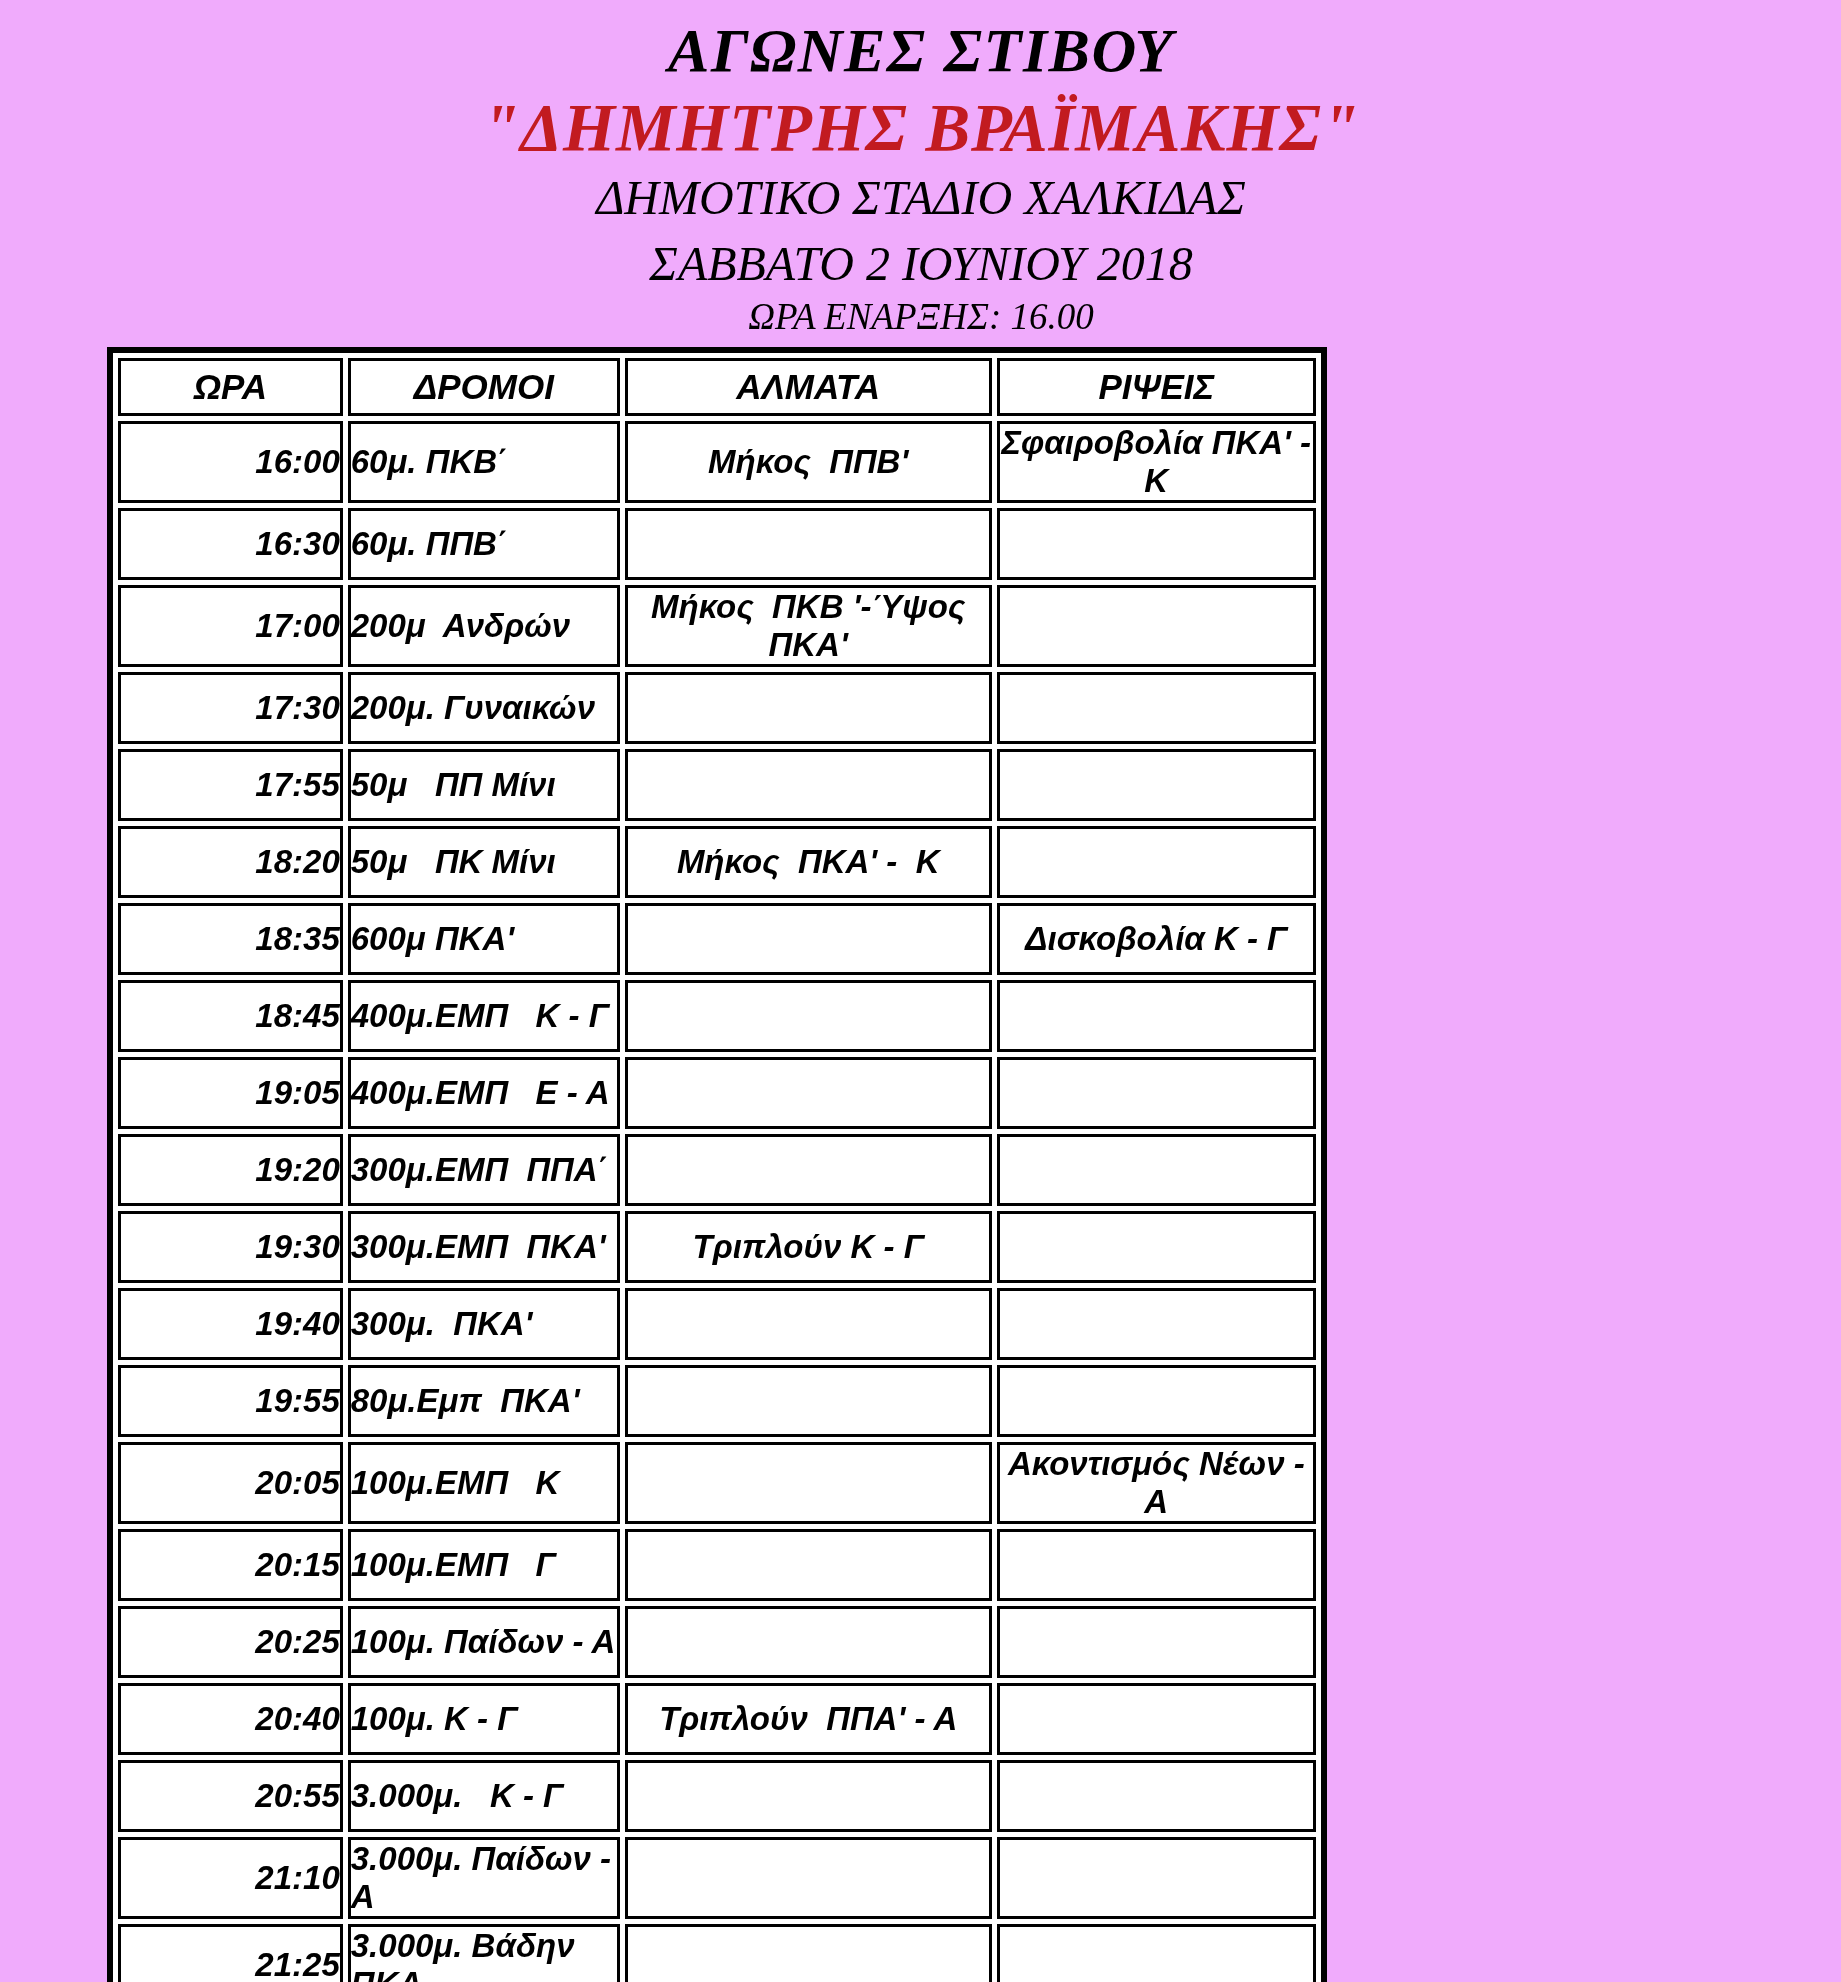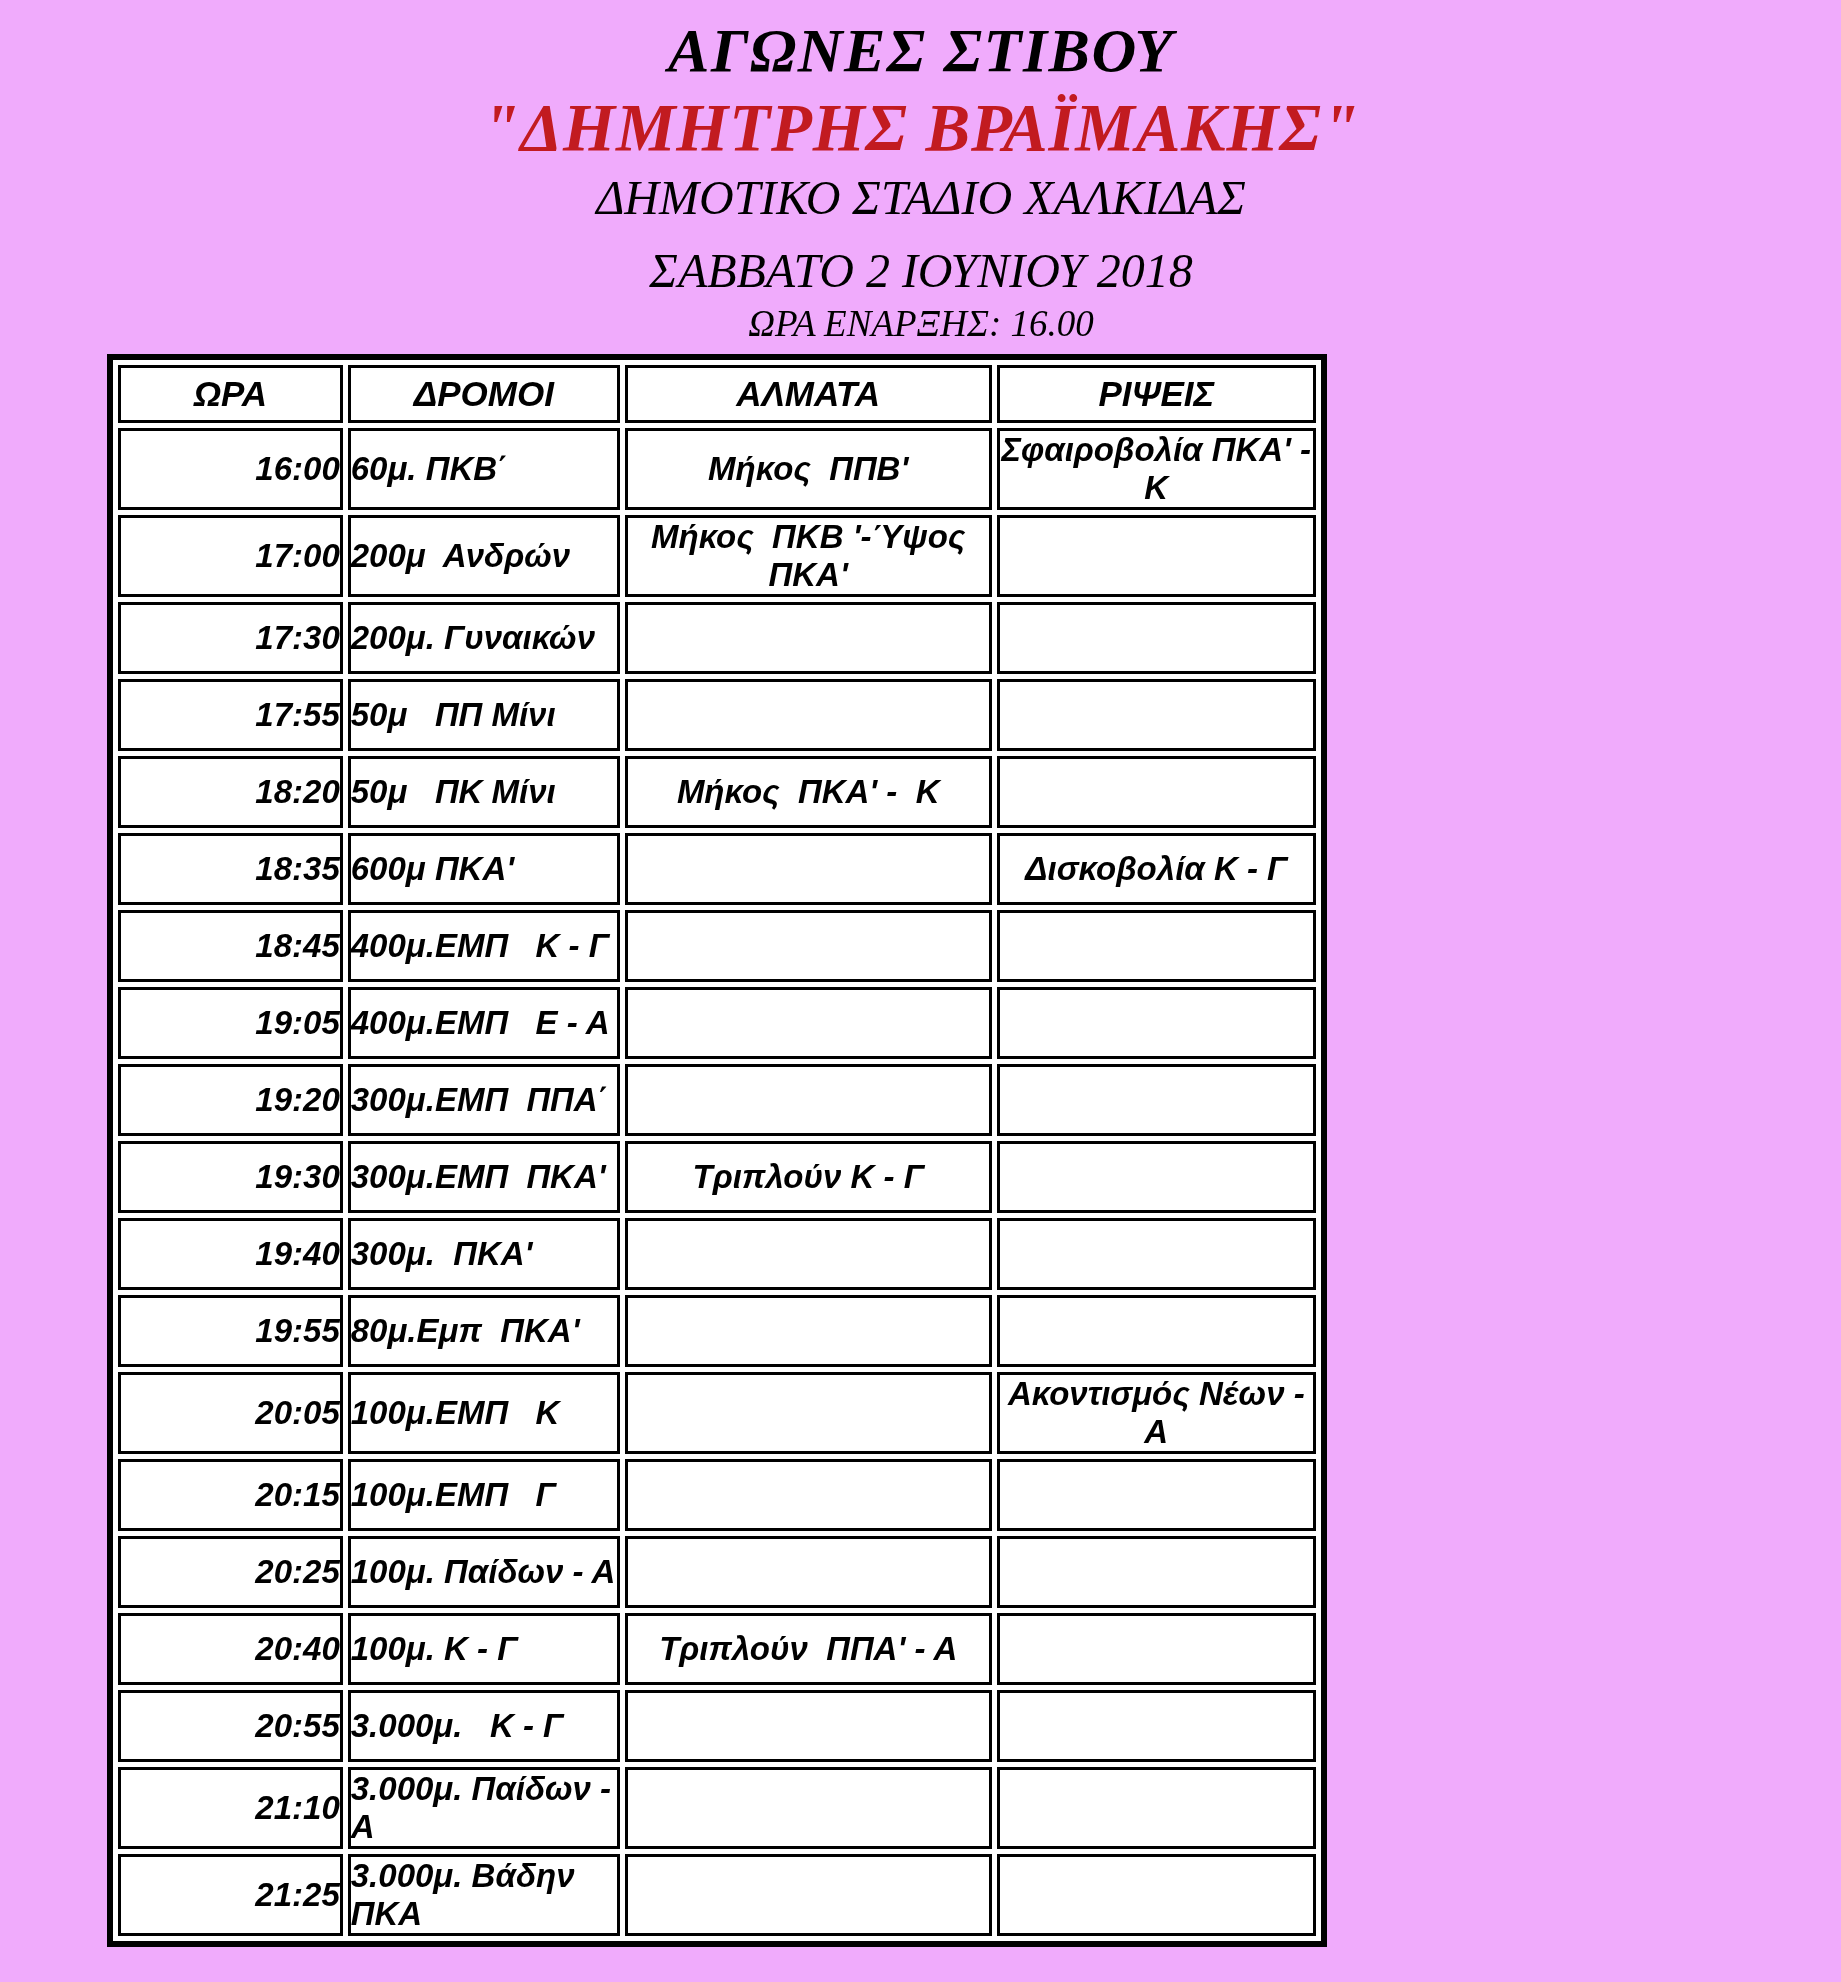--- a/index.html
+++ b/index.html
@@ -16,21 +16,21 @@
     font-style: italic;
   }
   .titles {
     text-align: center;
     font-family: "Liberation Serif", serif;
     line-height: 1.12;
   }
   .title-main  { font-size: 62px; font-weight: bold; letter-spacing: 1.5px; }
   .title-red   { font-size: 67px; font-weight: bold; color: #C21B20; margin-top: 4.6px; letter-spacing: 0.8px; }
   .title-venue { font-size: 48px; margin-top: 6.2px; }
-  .title-date  { font-size: 48px; margin-top: 19px; }
+  .title-date  { font-size: 48px; margin-top: 12px; }
   .title-start { font-size: 37px; margin-top: 6.2px; margin-bottom: 9.3px; }
 
   table.schedule {
     margin-left: 107px;
     width: 1220px;
     table-layout: fixed;
     border-collapse: separate;
     border-spacing: 5.4px;
     border: 6.2px solid #000000;
     background: #ffffff;
@@ -92,20 +92,26 @@
       </tr>
     </thead>
     <tbody id="schedule-body">
         <tr>
           <td class="c-time">16:00</td>
           <td class="c-dromoi">60μ. ΠΚΒ΄</td>
           <td class="c-almata">Μήκος  ΠΠΒ'</td>
           <td class="c-ripseis">Σφαιροβολία ΠΚΑ' - Κ</td>
         </tr>
         <tr>
+          <td class="c-time">16:30</td>
+          <td class="c-dromoi">60μ. ΠΠΒ΄</td>
+          <td class="c-almata"></td>
+          <td class="c-ripseis"></td>
+        </tr>
+        <tr>
           <td class="c-time">17:00</td>
           <td class="c-dromoi">200μ  Ανδρών</td>
           <td class="c-almata">Μήκος  ΠΚΒ '-Ύψος ΠΚΑ'</td>
           <td class="c-ripseis"></td>
         </tr>
         <tr>
           <td class="c-time">17:30</td>
           <td class="c-dromoi">200μ. Γυναικών</td>
           <td class="c-almata"></td>
           <td class="c-ripseis"></td>

